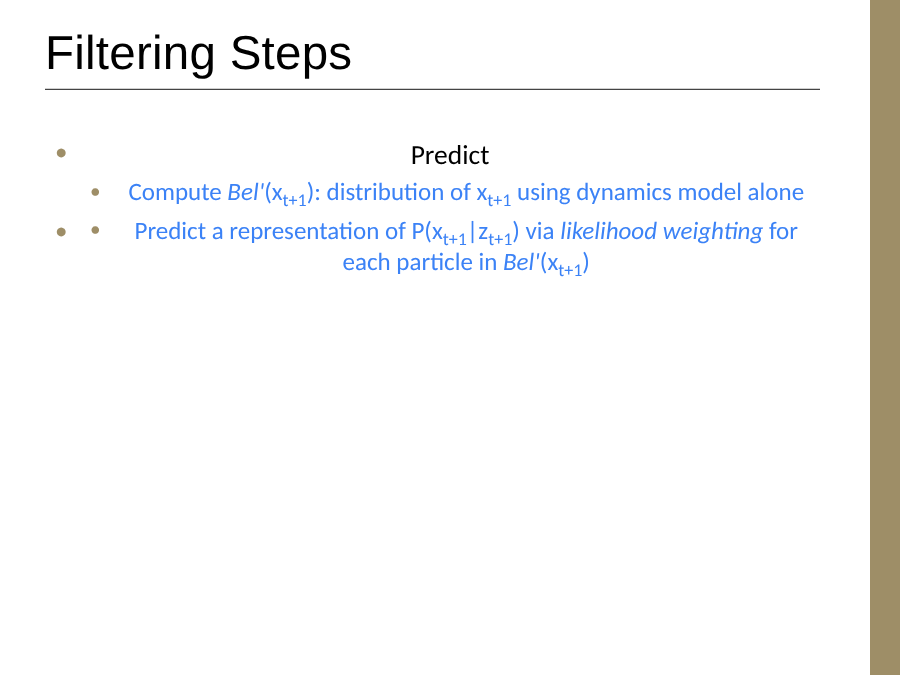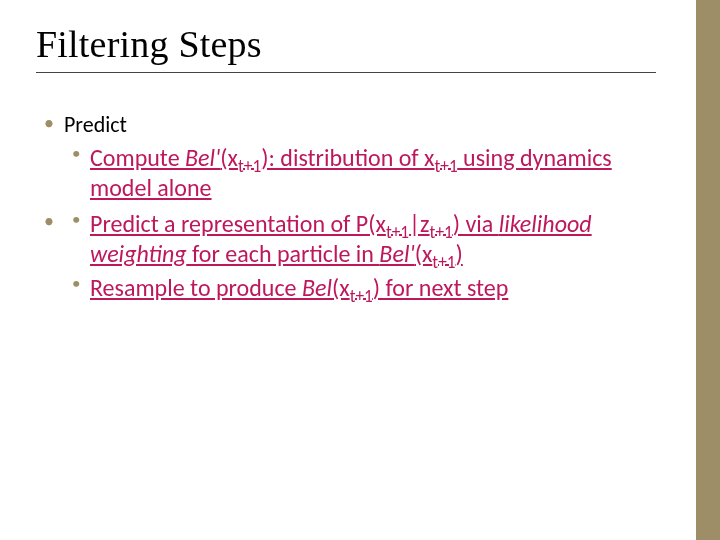--- a/index.html
+++ b/index.html
@@ -20,61 +20,61 @@
     width: 24px;
     height: 540px;
     background: #9e8e67;
   }
   .slide {
     padding: 22px 40px 0 36px;
     box-sizing: border-box;
     width: 696px;
   }
   .title {
-    font-family: Liberation Serif, serif;
+    font-family: Liberation Sans, sans-serif;
     font-size: 38px;
     font-weight: 400;
     color: #000000;
     border-bottom: 1px solid #444;
     padding-bottom: 6px;
     margin-bottom: 38px;
     letter-spacing: 0.2px;
   }
   ul {
     list-style: none;
     margin: 0;
     padding: 0;
   }
   .lvl1 > li {
     position: relative;
     padding-left: 28px;
     font-size: 22px;
     line-height: 1.25;
     margin-bottom: 6px;
     color: #000;
+    text-align: center;
   }
   .lvl1 > li::before {
     content: "•";
     position: absolute;
     left: 8px;
     top: 0;
     color: #9e8e67;
     font-size: 20px;
   }
   .lvl2 {
     margin-top: 4px;
   }
   .lvl2 > li {
     position: relative;
     padding-left: 26px;
-    font-size: 24px;
+    font-size: 20px;
     line-height: 1.25;
     margin-bottom: 4px;
-    color: #be185d;
-    text-decoration: underline;
+    color: #3b82f6;
   }
   .lvl2 > li::before {
     content: "•";
     position: absolute;
     left: 8px;
     top: 0;
     color: #9e8e67;
     font-size: 17px;
   }
   .sub {
@@ -100,19 +100,16 @@
           <span>Compute </span><em>Bel'</em><span>(x</span><span class="sub">t+1</span><span>): distribution of x</span><span class="sub">t+1</span><span> using dynamics model alone</span>
         </li>
       </ul>
     </li>
 
     <li>
       <ul class="lvl2">
         <li>
           <span>Predict a representation of P(x</span><span class="sub">t+1</span><span>|z</span><span class="sub">t+1</span><span>) via </span><em>likelihood weighting</em><span> for each particle in </span><em>Bel'</em><span>(x</span><span class="sub">t+1</span><span>)</span>
         </li>
-        <li>
-          <span>Resample to produce </span><em>Bel</em><span>(x</span><span class="sub">t+1</span><span>) for next step</span>
-        </li>
       </ul>
     </li>
   </ul>
 </div>
 
 </body></html>

